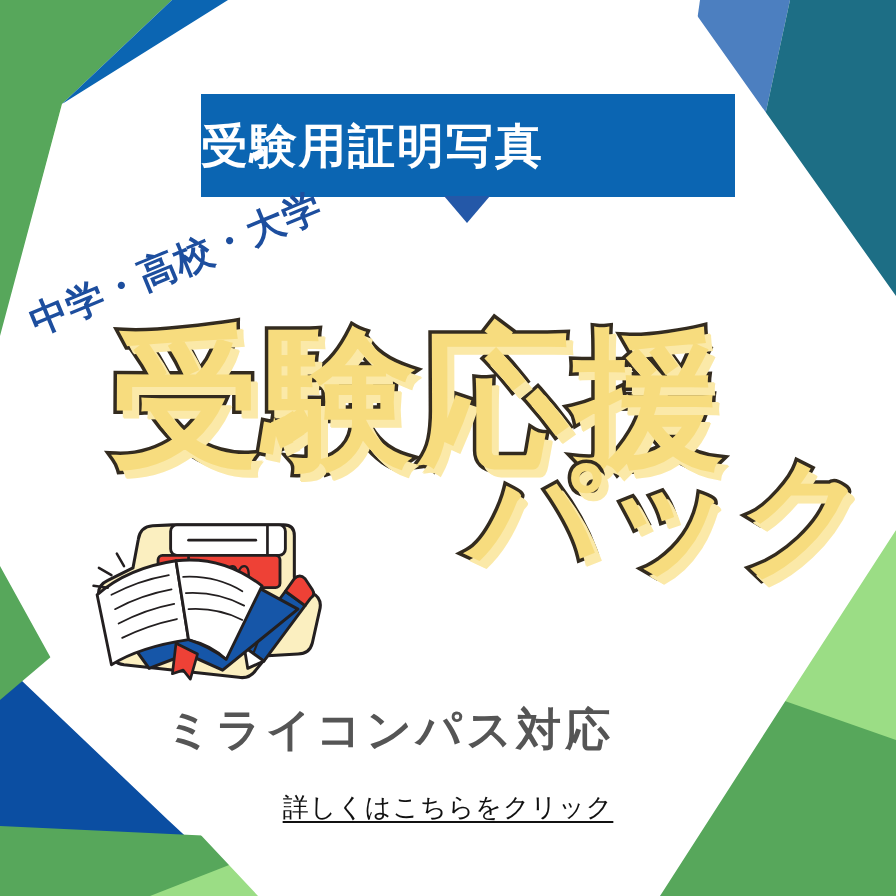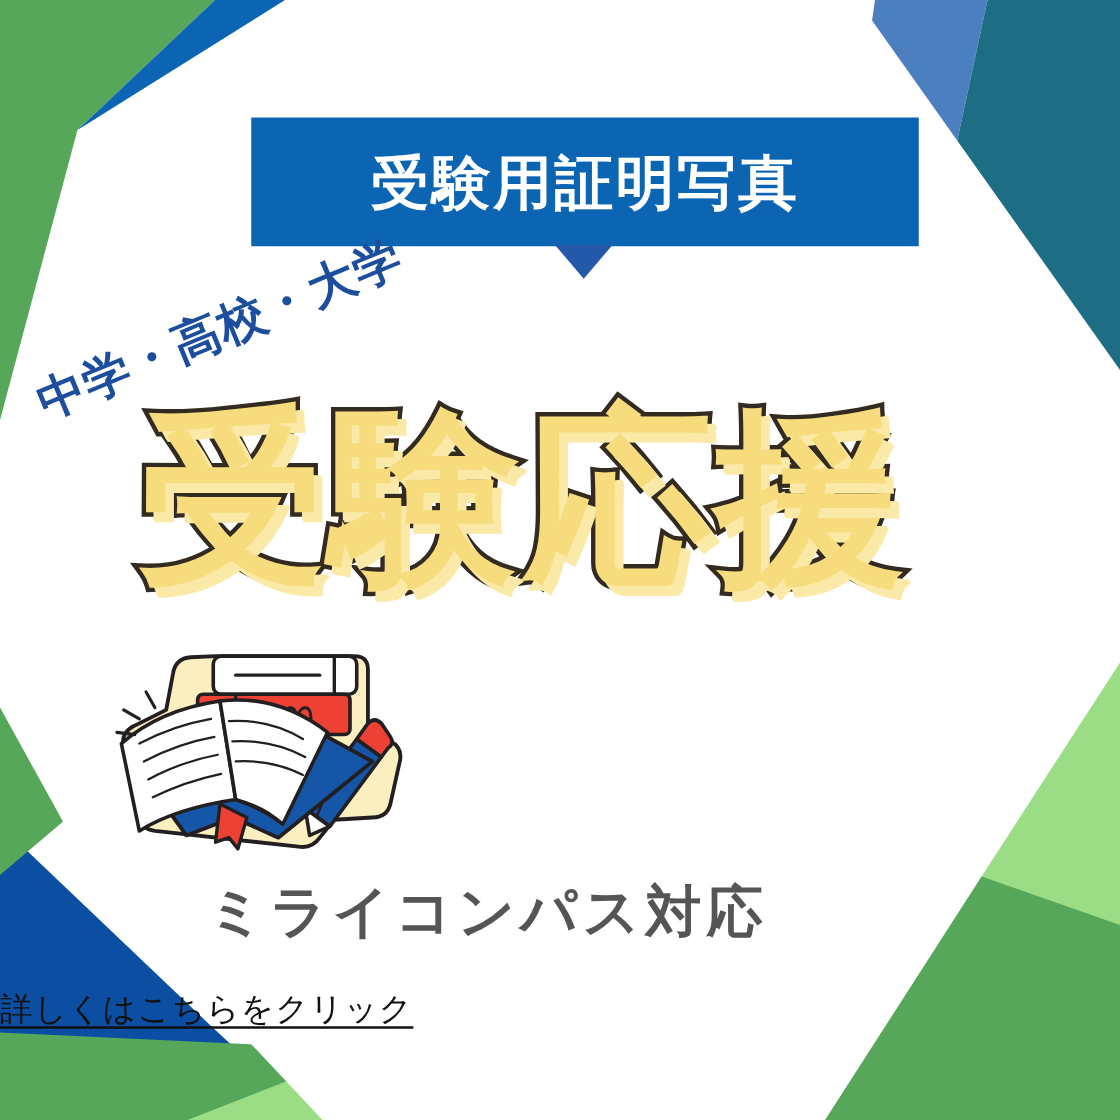--- a/index.html
+++ b/index.html
@@ -30,21 +30,20 @@
   .banner {
     position: absolute;
     left: 201px;
     top: 94px;
     width: 534px;
     height: 103px;
     background: #0B65B2;
     z-index: 3;
     display: flex;
     align-items: center;
-    justify-content: center;
   }
   .banner-label {
     color: #ffffff;
     font-size: 47px;
     font-weight: 700;
     letter-spacing: 2px;
     line-height: 1;
     white-space: nowrap;
     text-align: center;
   }
@@ -131,21 +130,21 @@
     font-weight: 700;
     letter-spacing: 4px;
     z-index: 4;
     white-space: nowrap;
   }
   .cta-link {
     position: absolute;
     left: 0;
     top: 790px;
     width: 896px;
-    text-align: left;
+    text-align: center;
     color: #111111;
     font-size: 26px;
     font-weight: 400;
     letter-spacing: 1px;
     text-decoration: underline;
     text-underline-offset: 5px;
     z-index: 4;
     white-space: nowrap;
   }
 </style>
@@ -184,20 +183,21 @@
 
   <div class="banner">
     <span class="banner-label">受験用証明写真</span>
   </div>
   <div class="banner-tail"></div>
 
   <div class="diagonal-text">中学・高校・大学</div>
 
   <div class="title-wrap">
     <div class="title-line title-line-1">受験応援</div>
+    <div class="title-line title-line-2">パック</div>
   </div>
 
   <svg class="illustration" viewBox="0 0 290 200" xmlns="http://www.w3.org/2000/svg">
 
     <path d="M112,14 L236,14 Q248,14 248,26 L248,72 Q248,80 256,84
              L268,90 Q280,96 276,110 L268,146 Q265,158 252,158
              L218,160 L205,176 Q198,186 186,184 L58,170
              Q44,168 42,154 L30,96 Q27,82 40,76 L68,62
              L74,30 Q76,16 90,15 Z" fill="#FBEFC0" stroke="#231F20" stroke-width="3.4" stroke-linejoin="round"></path>
 

